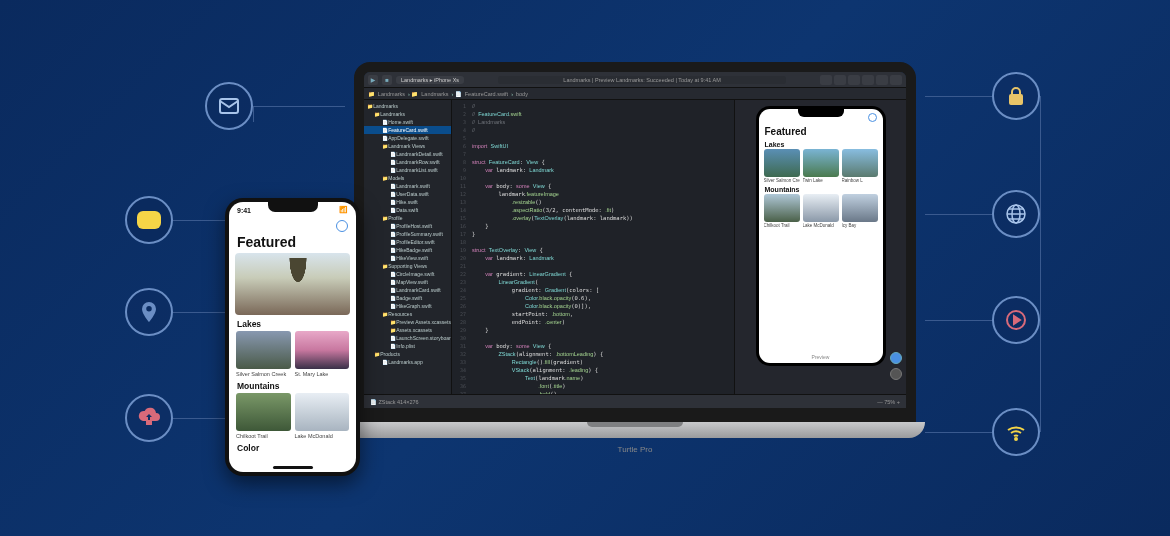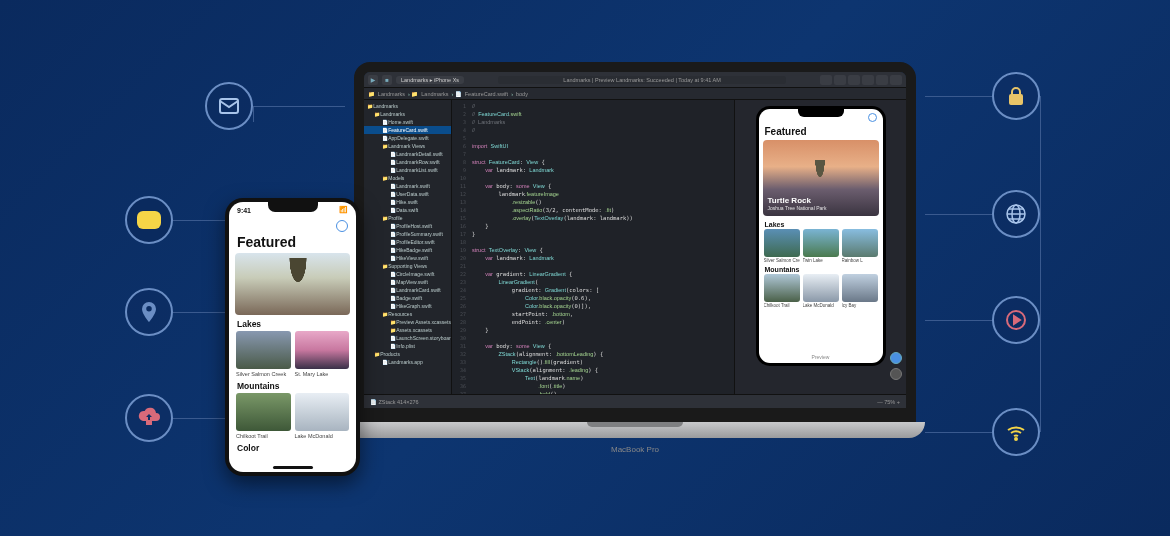--- a/index.html
+++ b/index.html
@@ -264,23 +264,20 @@
         </div>
 
         <div class="xc-canvas">
           <div class="pv-phone">
             <div class="pv-notch"></div>
             <div class="pv-scr">
               <div class="pv-top">
                     <div class="prof"></div>
                   </div>
               <div class="pv-h1">Featured</div>
-              <div class="pv-hero">
-                <div class="pv-hero-t"><b>Turtle Rock</b><i>Joshua Tree National Park</i></div>
-              </div>
               <div class="pv-sec">Lakes</div>
               <div class="pv-row">
                 <div class="pv-card">
                       <div class="pv-thumb lake1"></div>
                       <div class="pv-cap">Silver Salmon Creek</div>
                     </div>
                 <div class="pv-card">
                       <div class="pv-thumb lake2"></div>
                       <div class="pv-cap">Twin Lake</div>
                     </div>
@@ -313,21 +310,21 @@
       </div>
       <div class="xc-foot">
         <span>📄 <span>ZStack   414×276</span></span>
         <span>— <span>75%</span> +</span>
       </div>
     </div>
   </div>
   <div class="mb-base">
         <div class="mb-notch"></div>
       </div>
-  <div class="mb-label">MacBook Pro</div>
+  <div class="mb-label">Turtle Pro</div>
 </div>
 
 <div class="iphone">
   <div class="ip-notch"></div>
   <div class="ip-scr">
     <div class="ip-status">
           <span>9:41</span>
           <span>📶</span>
         </div>
     <div class="ip-prof">

